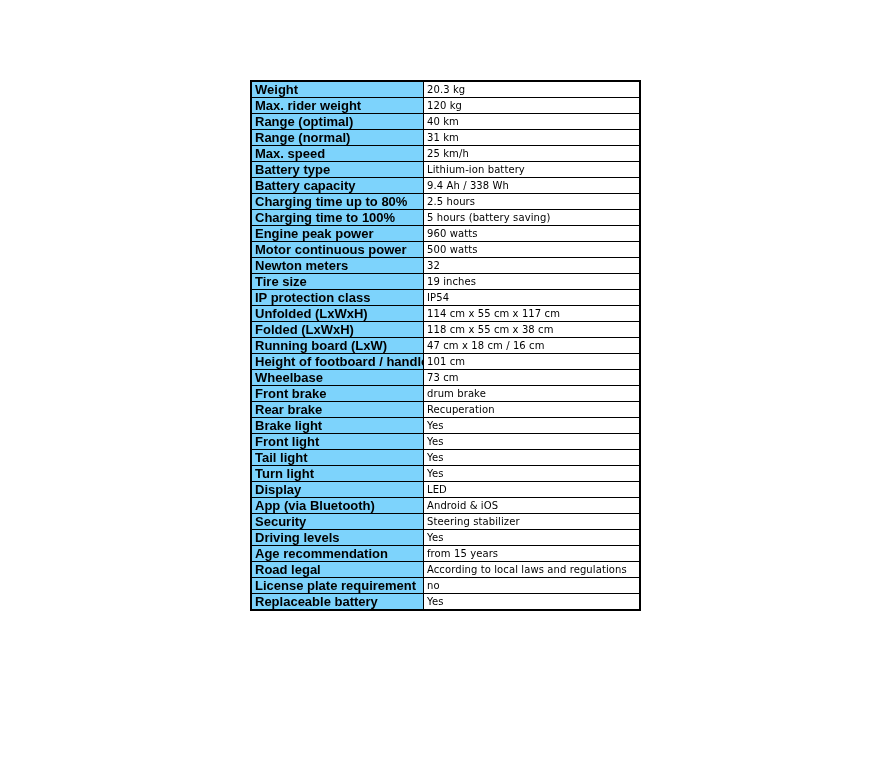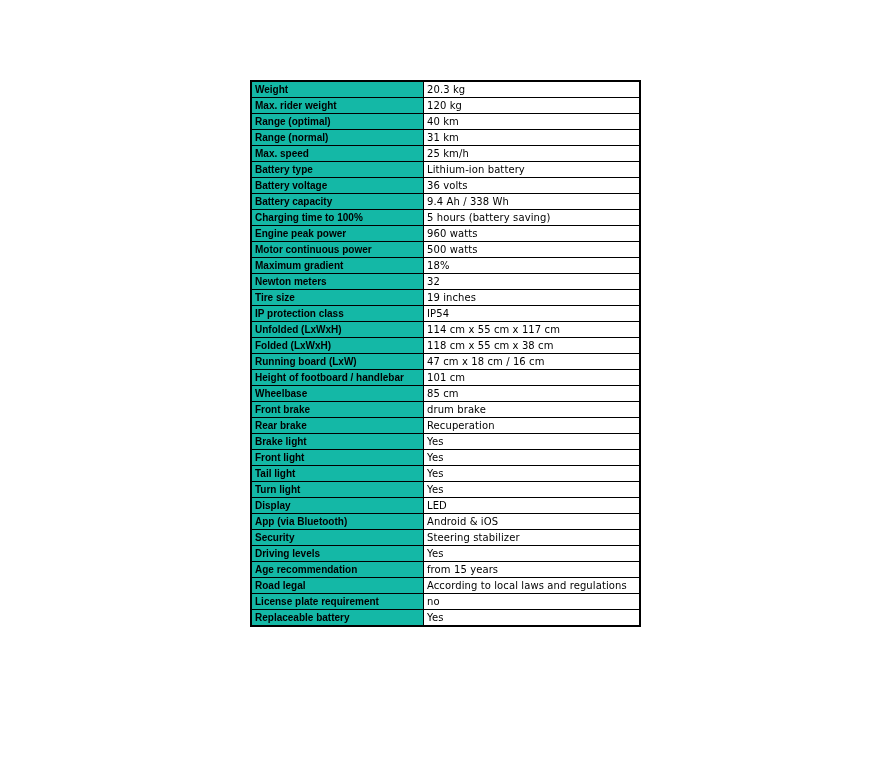--- a/index.html
+++ b/index.html
@@ -18,23 +18,23 @@
   .spec-table td {
     height: 15px;
     padding: 0 3px;
     border: 1px solid #000;
     line-height: 15px;
     white-space: nowrap;
     overflow: hidden;
   }
   .spec-table td.label {
     width: 165px;
-    background: #14b8a6;
+    background: #7dd3fc;
     font-weight: bold;
-    font-size: 10px;
+    font-size: 13px;
   }
   .spec-table td.value {
     background: #ffffff;
     font-family: "DejaVu Sans", sans-serif;
     font-size: 10px;
     letter-spacing: 0.1px;
     border-radius: 8px;
   }
 </style>
 </head>
@@ -60,42 +60,38 @@
       </tr>
       <tr>
         <td class="label">Max. speed</td>
         <td class="value">25 km/h</td>
       </tr>
       <tr>
         <td class="label">Battery type</td>
         <td class="value">Lithium-ion battery</td>
       </tr>
       <tr>
-        <td class="label">Battery voltage</td>
-        <td class="value">36 volts</td>
+        <td class="label">Battery capacity</td>
+        <td class="value">9.4 Ah / 338 Wh</td>
       </tr>
       <tr>
-        <td class="label">Battery capacity</td>
-        <td class="value">9.4 Ah / 338 Wh</td>
+        <td class="label">Charging time up to 80%</td>
+        <td class="value">2.5 hours</td>
       </tr>
       <tr>
         <td class="label">Charging time to 100%</td>
         <td class="value">5 hours (battery saving)</td>
       </tr>
       <tr>
         <td class="label">Engine peak power</td>
         <td class="value">960 watts</td>
       </tr>
       <tr>
         <td class="label">Motor continuous power</td>
         <td class="value">500 watts</td>
-      </tr>
-      <tr>
-        <td class="label">Maximum gradient</td>
-        <td class="value">18%</td>
       </tr>
       <tr>
         <td class="label">Newton meters</td>
         <td class="value">32</td>
       </tr>
       <tr>
         <td class="label">Tire size</td>
         <td class="value">19 inches</td>
       </tr>
       <tr>
@@ -113,21 +109,21 @@
       <tr>
         <td class="label">Running board (LxW)</td>
         <td class="value">47 cm x 18 cm / 16 cm</td>
       </tr>
       <tr>
         <td class="label">Height of footboard / handlebar</td>
         <td class="value">101 cm</td>
       </tr>
       <tr>
         <td class="label">Wheelbase</td>
-        <td class="value">85 cm</td>
+        <td class="value">73 cm</td>
       </tr>
       <tr>
         <td class="label">Front brake</td>
         <td class="value">drum brake</td>
       </tr>
       <tr>
         <td class="label">Rear brake</td>
         <td class="value">Recuperation</td>
       </tr>
       <tr>

